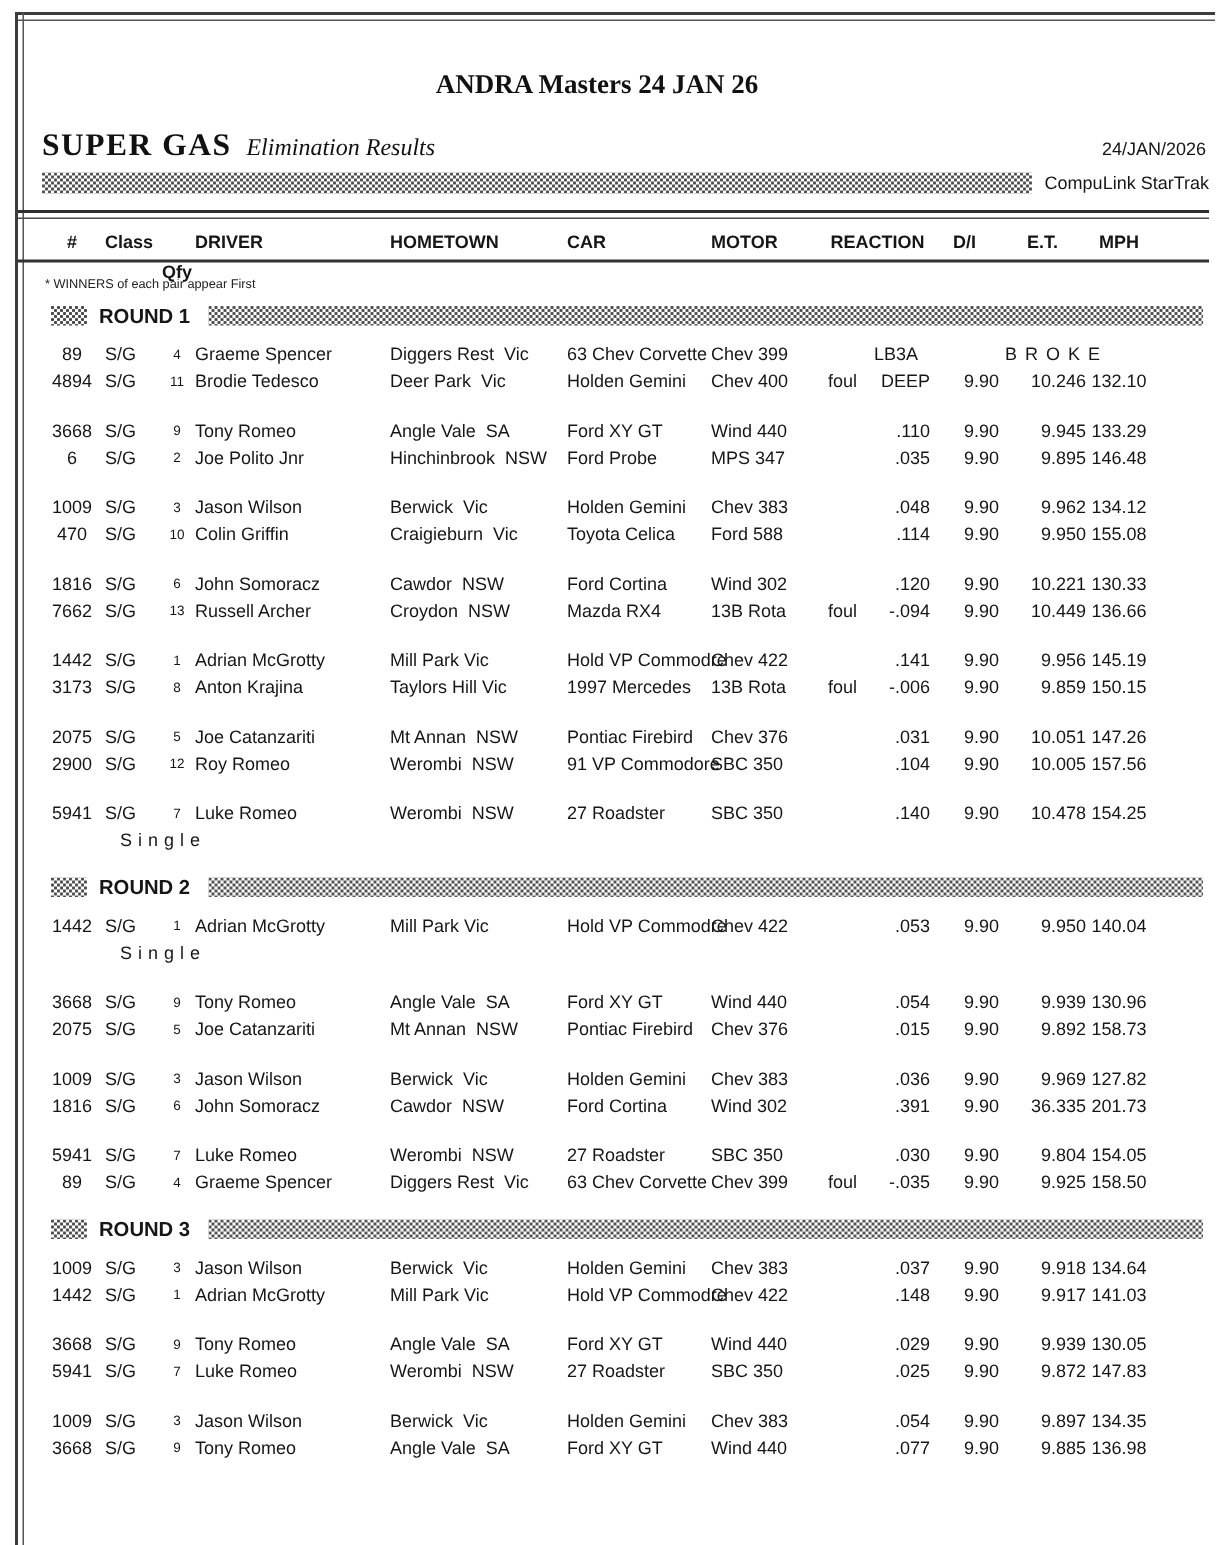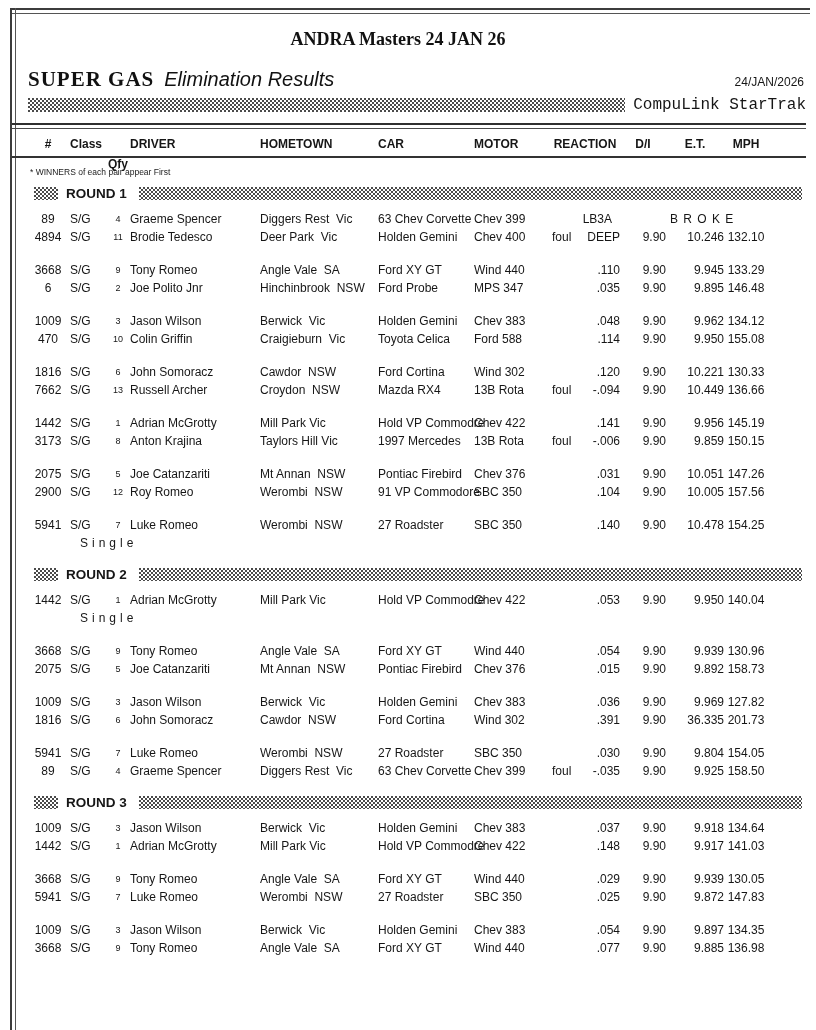--- a/index.html
+++ b/index.html
@@ -9,40 +9,40 @@
     -webkit-font-smoothing:antialiased;
   }
   .page{position:relative;width:816px;height:1030px;background:#fff;}
 
   
   .border-top{position:absolute;left:10px;right:6px;top:8px;height:3px;
     border-top:2px solid #3c3c3c;border-bottom:1px solid #555;}
   .border-left{position:absolute;left:10px;top:8px;bottom:0;width:3px;
     border-left:2px solid #3c3c3c;border-right:1px solid #555;}
 
-  .content{position:absolute;left:28px;top:7px;width:740px;}
+  .content{position:absolute;left:28px;top:24px;width:740px;}
 
   
   .title{margin:22px 0 0 0;text-align:center;
     font-family:"Liberation Serif",serif;font-weight:bold;font-size:18px;color:#111;}
   .subhead{display:flex;align-items:baseline;margin-top:17px;}
   .cat{font-family:"Liberation Serif",serif;font-weight:bold;font-size:21px;letter-spacing:1px;color:#111;}
-  .sub{font-family:Liberation Sans, sans-serif;font-style:italic;font-size:20px;margin-left:10px;color:#111;}
+  .sub{font-family:Liberation Serif, serif;font-style:italic;font-size:16px;margin-left:10px;color:#111;}
   .date{margin-left:auto;font-size:12px;margin-right:-36px;}
 
   
   .pat{
     background-image:
       radial-gradient(circle at 1px 1px,#4a4a4a 0.9px,transparent 1.15px),
       radial-gradient(circle at 3px 3px,#4a4a4a 0.9px,transparent 1.15px);
     background-size:4px 4px;
   }
   .brandline{display:flex;align-items:center;margin-top:5px;margin-right:-38px;height:16px;}
   .brandline .fill{flex:1;height:14px;}
-  .brand{margin-left:8px;font-size:16px;white-space:nowrap;font-family:Liberation Mono, monospace;}
+  .brand{margin-left:8px;font-size:12px;white-space:nowrap;}
 
   .rule-double{height:3px;margin-top:10px;margin-left:-16px;margin-right:-38px;
     border-top:2px solid #2f2f2f;border-bottom:1px solid #4a4a4a;}
   .rule-single{height:0;margin-top:4px;margin-left:-16px;margin-right:-38px;
     border-top:2px solid #333;}
 
   
   .t-row{display:grid;
     grid-template-columns:40px 38px 24px 130px 118px 96px 76px 70px 46px 58px 44px;
     height:18px;line-height:18px;font-size:12px;}

